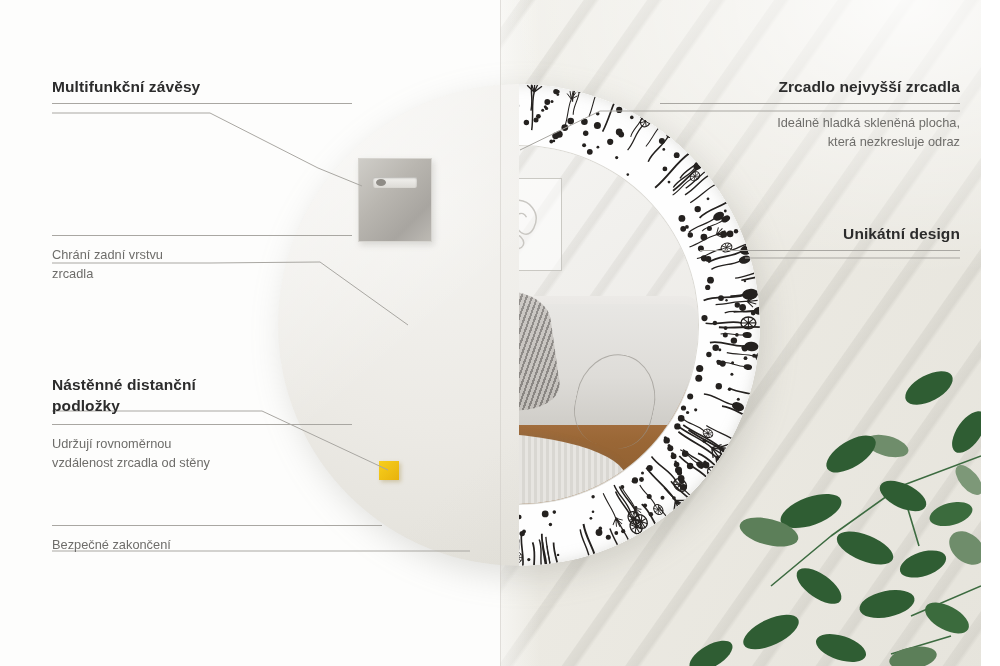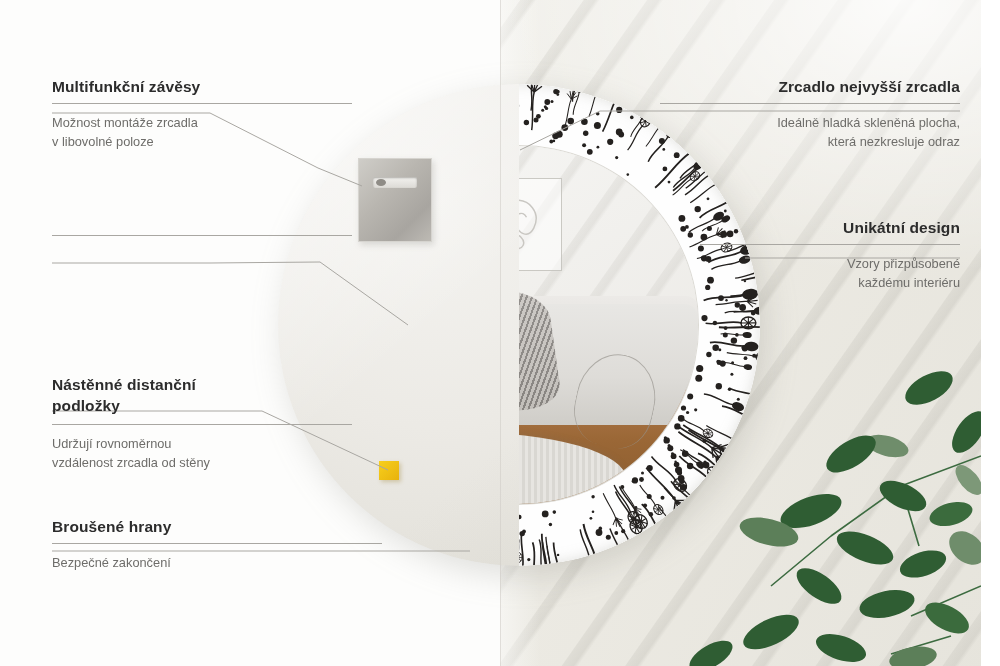--- a/index.html
+++ b/index.html
@@ -724,49 +724,46 @@
       <ellipse cx="190" cy="312" rx="26" ry="12" transform="rotate(18 190 312)"></ellipse>
       <ellipse cx="262" cy="322" rx="24" ry="11" transform="rotate(-10 262 322)" fill="#5c7f59"></ellipse>
       <ellipse cx="318" cy="144" rx="18" ry="9" transform="rotate(50 318 144)" fill="#7d9878"></ellipse>
       <ellipse cx="60" cy="320" rx="24" ry="11" transform="rotate(-30 60 320)"></ellipse>
     </g>
   </svg>
 
   <div class="callout left" style="left:52px; top:78px; width:300px;">
     <div class="c-title">Multifunkční závěsy</div>
     <div class="c-rule"></div>
-    <div class="c-body">Možnost montáže zrcadla
-v libovolné poloze</div>
   </div>
 
   <div class="callout left" style="left:52px; top:228px; width:300px;">
     <div class="c-rule"></div>
+    <div class="c-body">Chrání zadní vrstvu
+zrcadla</div>
   </div>
 
   <div class="callout left" style="left:52px; top:375px; width:300px;">
     <div class="c-title" style="white-space:pre-line; line-height:1.35;">Nástěnné distanční
 podložky</div>
     <div class="c-rule"></div>
     <div class="c-body">Udržují rovnoměrnou
 vzdálenost zrcadla od stěny</div>
   </div>
 
   <div class="callout left" style="left:52px; top:518px; width:330px;">
-    <div class="c-title">Broušené hrany</div>
     <div class="c-rule"></div>
     <div class="c-body">Bezpečné zakončení</div>
   </div>
 
   <div class="callout right" style="left:660px; top:78px; width:300px;">
     <div class="c-title">Zrcadlo nejvyšší zrcadla</div>
     <div class="c-rule"></div>
     <div class="c-body">Ideálně hladká skleněná plocha,
 která nezkresluje odraz</div>
   </div>
 
-  <div class="callout right" style="left:700px; top:219px; width:260px;">
+  <div class="callout right" style="left:700px; top:225px; width:260px;">
     <div class="c-title">Unikátní design</div>
     <div class="c-rule"></div>
-    <div class="c-body">Vzory přizpůsobené
-každému interiéru</div>
   </div>
 
 </div>
 
 </body></html>

